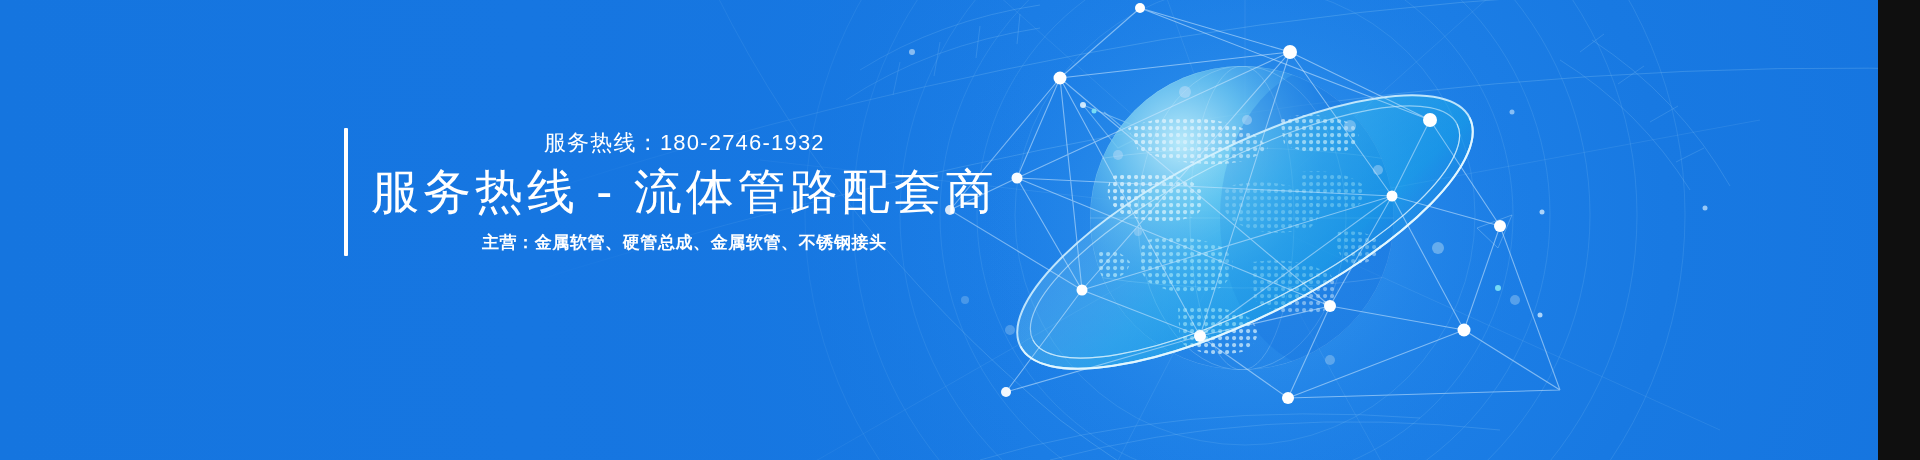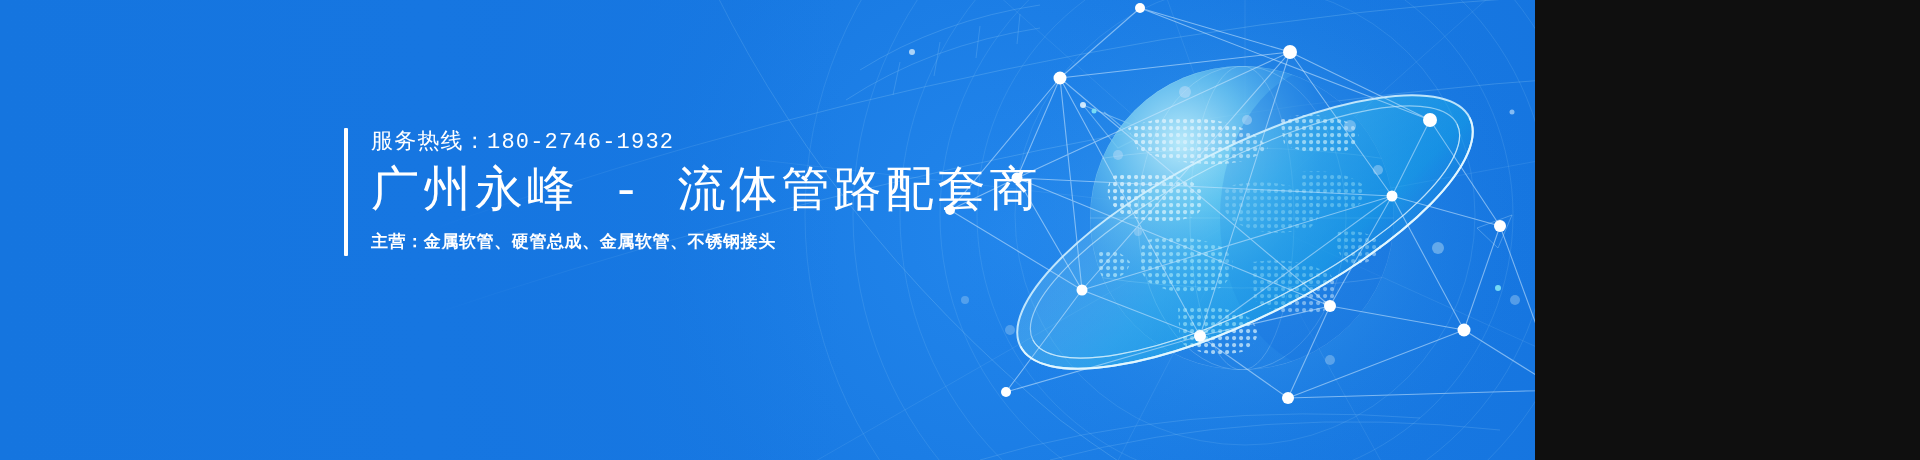--- a/index.html
+++ b/index.html
@@ -2,25 +2,26 @@
 <html><head>
 <meta charset="utf-8">
 <style>
   html, body {
     margin: 0;
     padding: 0;
     background: #0f0f0f;
   }
   #banner {
     position: relative;
-    width: 1535px;
+    width: 1878px;
     height: 460px;
     overflow: hidden;
     background: #1777e0;
-    font-family: Liberation Mono, monospace;
+    font-family: Liberation Sans, sans-serif;
+    text-align: center;
   }
 
   
   .bg-base {
     position: absolute;
     inset: 0;
     background: radial-gradient(circle at 66% 50%, #2286ec 0%, #1879e2 34%, #1574df 62%, #1370dc 100%);
   }
   .bg-vignette {
     position: absolute;
@@ -285,18 +286,18 @@
       </g>
     </g>
   </svg>
 
   <div class="bg-vignette"></div>
 
   <div class="text-block">
     <div class="accent-bar"></div>
     <div class="text-col">
       <p class="hotline">服务热线：180-2746-1932</p>
-      <h1 class="headline">广州永峰 - 流体管路配套商</h1>
+      <h1 class="headline">服务热线 - 流体管路配套商</h1>
       <p class="subline">主营：金属软管、硬管总成、金属软管、不锈钢接头</p>
     </div>
   </div>
 
 </div>
 
 </body></html>

